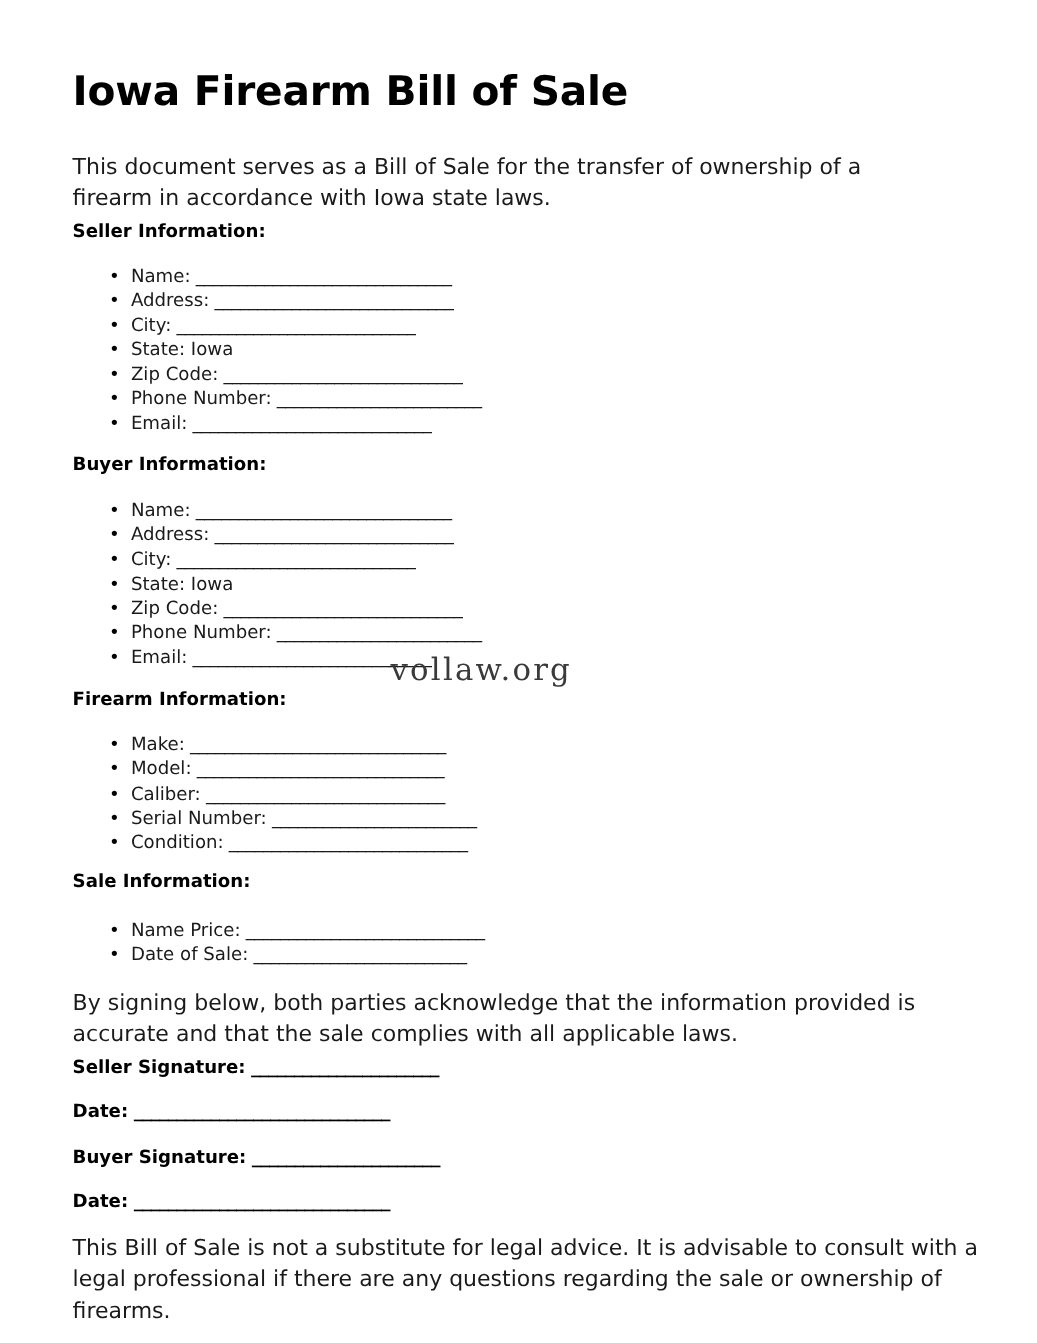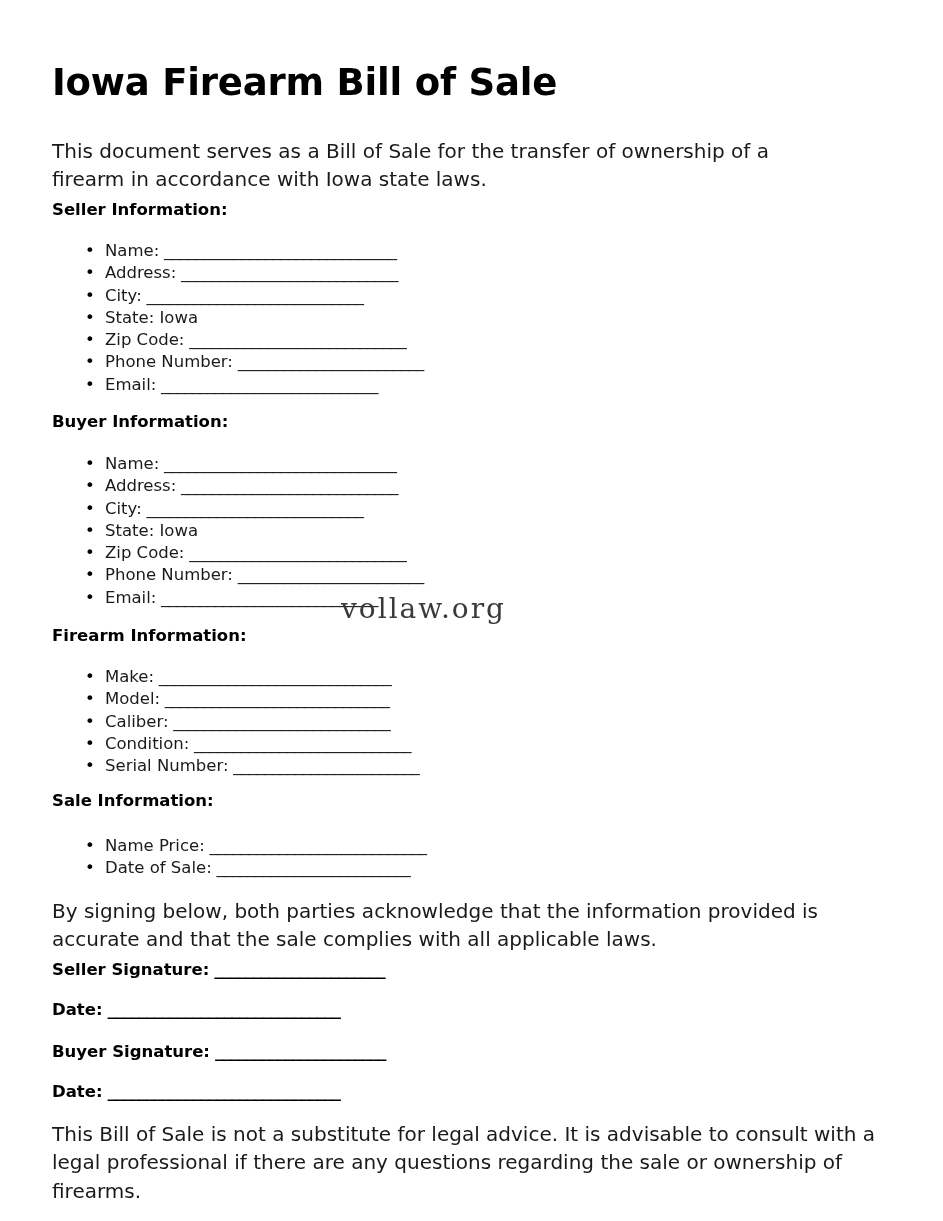--- a/index.html
+++ b/index.html
@@ -15,20 +15,21 @@
     font-family: "DejaVu Sans", sans-serif;
     color: #000000;
     -webkit-font-smoothing: antialiased;
   }
   .page {
     position: relative;
     width: 917px;
     height: 1221px;
     box-sizing: border-box;
     padding: 0;
+    margin-left: 14px;
   }
   .doc-title {
     position: absolute;
     left: 52px;
     top: 62px;
     font-size: 37px;
     font-weight: bold;
     letter-spacing: -0.2px;
     line-height: 1.15;
     margin: 0;
@@ -150,22 +151,22 @@
     <li><span>Email:</span><span></span><span class="rule"> ____________________________</span></li>
   </ul>
 
   <div class="watermark">vollaw.org</div>
 
   <h2 class="section-head sh-firearm">Firearm Information:</h2>
   <ul class="field-list fl-firearm">
     <li><span>Make:</span><span></span><span class="rule"> ______________________________</span></li>
     <li><span>Model:</span><span></span><span class="rule"> _____________________________</span></li>
     <li><span>Caliber:</span><span></span><span class="rule"> ____________________________</span></li>
+    <li><span>Serial Number:</span><span></span><span class="rule"> ________________________</span></li>
     <li><span>Condition:</span><span></span><span class="rule"> ____________________________</span></li>
-    <li><span>Serial Number:</span><span></span><span class="rule"> ________________________</span></li>
   </ul>
 
   <h2 class="section-head sh-sale">Sale Information:</h2>
   <ul class="field-list fl-sale">
     <li><span>Name Price:</span><span></span><span class="rule"> ____________________________</span></li>
     <li><span>Date of Sale:</span><span></span><span class="rule"> _________________________</span></li>
   </ul>
 
   <p class="para para-sign">By signing below, both parties acknowledge that the information provided is accurate and that the sale complies with all applicable laws.</p>
 

